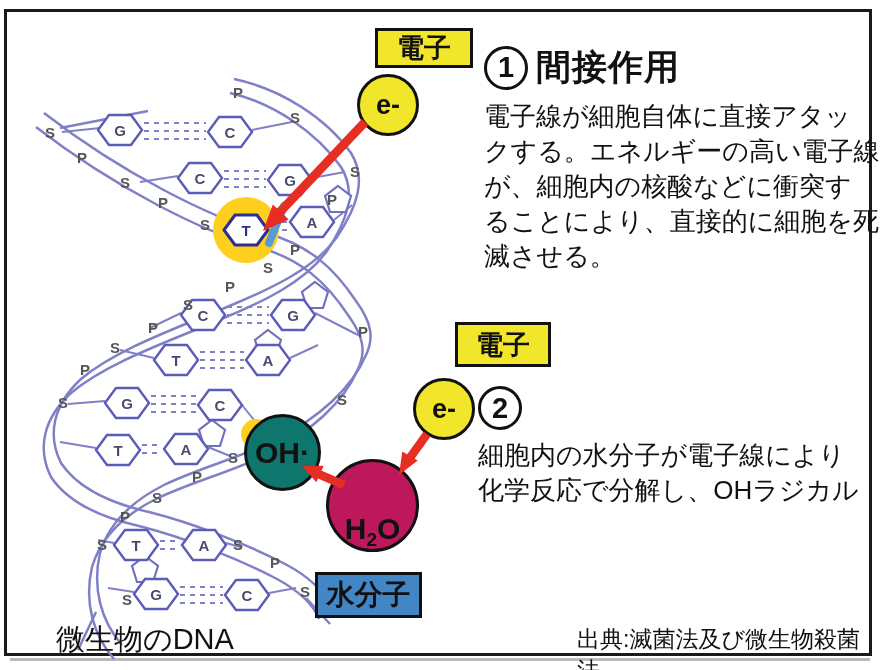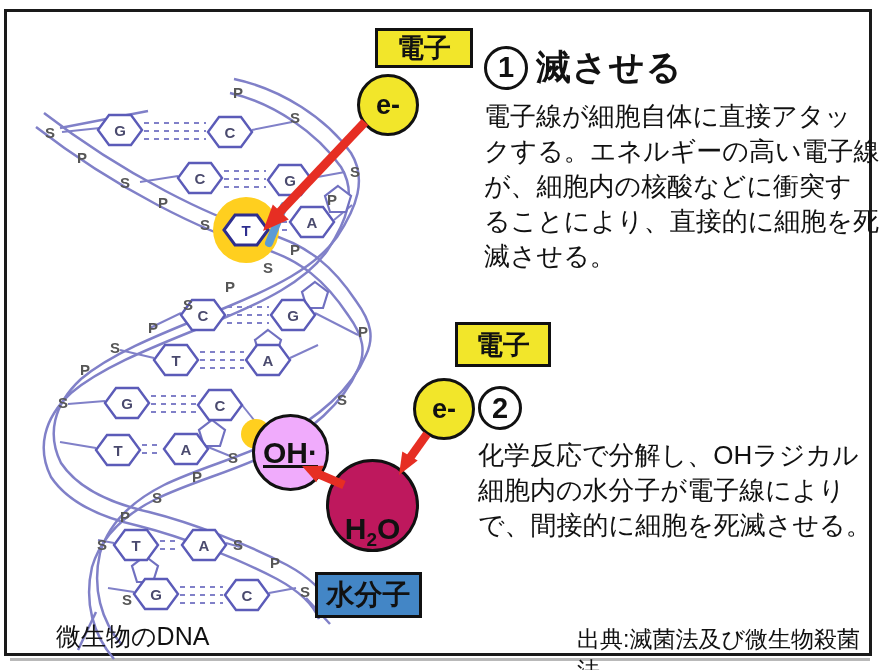--- a/index.html
+++ b/index.html
@@ -10,25 +10,25 @@
   svg{position:absolute;left:0;top:0;}
   .lyr{pointer-events:none;}
   .badgebox{position:absolute;display:flex;align-items:center;justify-content:center;
             background:#F2E62A;border:3px solid #111;box-sizing:border-box;
             font-weight:bold;font-size:27px;color:#111;}
   .ecirc{position:absolute;width:62px;height:62px;border-radius:50%;background:#F2E62A;
          border:3px solid #111;box-sizing:border-box;display:flex;align-items:center;justify-content:center;
          font-weight:bold;font-size:27px;color:#111;}
   .molcirc{position:absolute;border-radius:50%;border:3px solid #111;box-sizing:border-box;
            display:flex;align-items:center;justify-content:center;font-size:30px;color:#111;}
-  .oh{left:252px;top:414px;width:77px;height:77px;background:#f0abfc;font-weight:600;text-decoration:underline;}
+  .oh{left:244px;top:414px;width:77px;height:77px;background:#0f766e;font-weight:600;}
   .h2o{left:326px;top:459px;width:93px;height:93px;background:#be185d;font-weight:700;align-items:flex-end;}
   .h2o sub{font-size:19px;line-height:1;}
   .waterbox{left:315px;top:572px;width:107px;height:46px;background:#4386C6;font-size:28px;}
-  .caption{position:absolute;left:56px;top:620px;font-size:25px;color:#111;}
+  .caption{position:absolute;left:56px;top:620px;font-size:29px;color:#111;}
   .source{position:absolute;left:577px;top:624px;font-size:23px;color:#111;}
   .sect{position:absolute;width:400px;}
   .sect-head{display:flex;align-items:center;gap:8px;}
   .numcirc{width:44px;height:44px;border:3px solid #111;border-radius:50%;box-sizing:border-box;
            display:flex;align-items:center;justify-content:center;font-size:29px;font-weight:bold;}
   .sect-title{font-size:35px;font-weight:bold;letter-spacing:1px;}
   .sect-body{margin-top:8px;font-size:26px;line-height:35px;white-space:nowrap;}
   .s1{left:484px;top:44px;}
   .s2{left:478px;top:386px;}
 </style>
@@ -204,39 +204,38 @@
       <line x1="344" y1="485" x2="316" y2="473" stroke="#E62E23" stroke-width="8.5"></line>
       <polygon points="302,466 323.7,465.8 316.3,482.2"></polygon>
     </g>
   </svg>
 
   <div class="sect s1">
     <div class="sect-head">
       <div class="numcirc">
           <span>1</span>
         </div>
-      <div class="sect-title">滅させる</div>
+      <div class="sect-title">間接作用</div>
     </div>
     <div class="sect-body">
       <div>電子線が細胞自体に直接アタッ</div>
       <div>クする。エネルギーの高い電子線</div>
       <div>が、細胞内の核酸などに衝突す</div>
       <div>ることにより、直接的に細胞を死</div>
       <div>滅させる。</div>
     </div>
   </div>
 
   <div class="sect s2">
     <div class="sect-head">
       <div class="numcirc">
           <span>2</span>
         </div>
     </div>
     <div class="sect-body">
+      <div>細胞内の水分子が電子線により</div>
       <div>化学反応で分解し、OHラジカル</div>
-      <div>細胞内の水分子が電子線により</div>
-      <div>で、間接的に細胞を死滅させる。</div>
     </div>
   </div>
 
   <div class="caption">微生物のDNA</div>
   <div class="source">出典:滅菌法及び微生物殺菌法</div>
 </div>
 
 </body></html>

